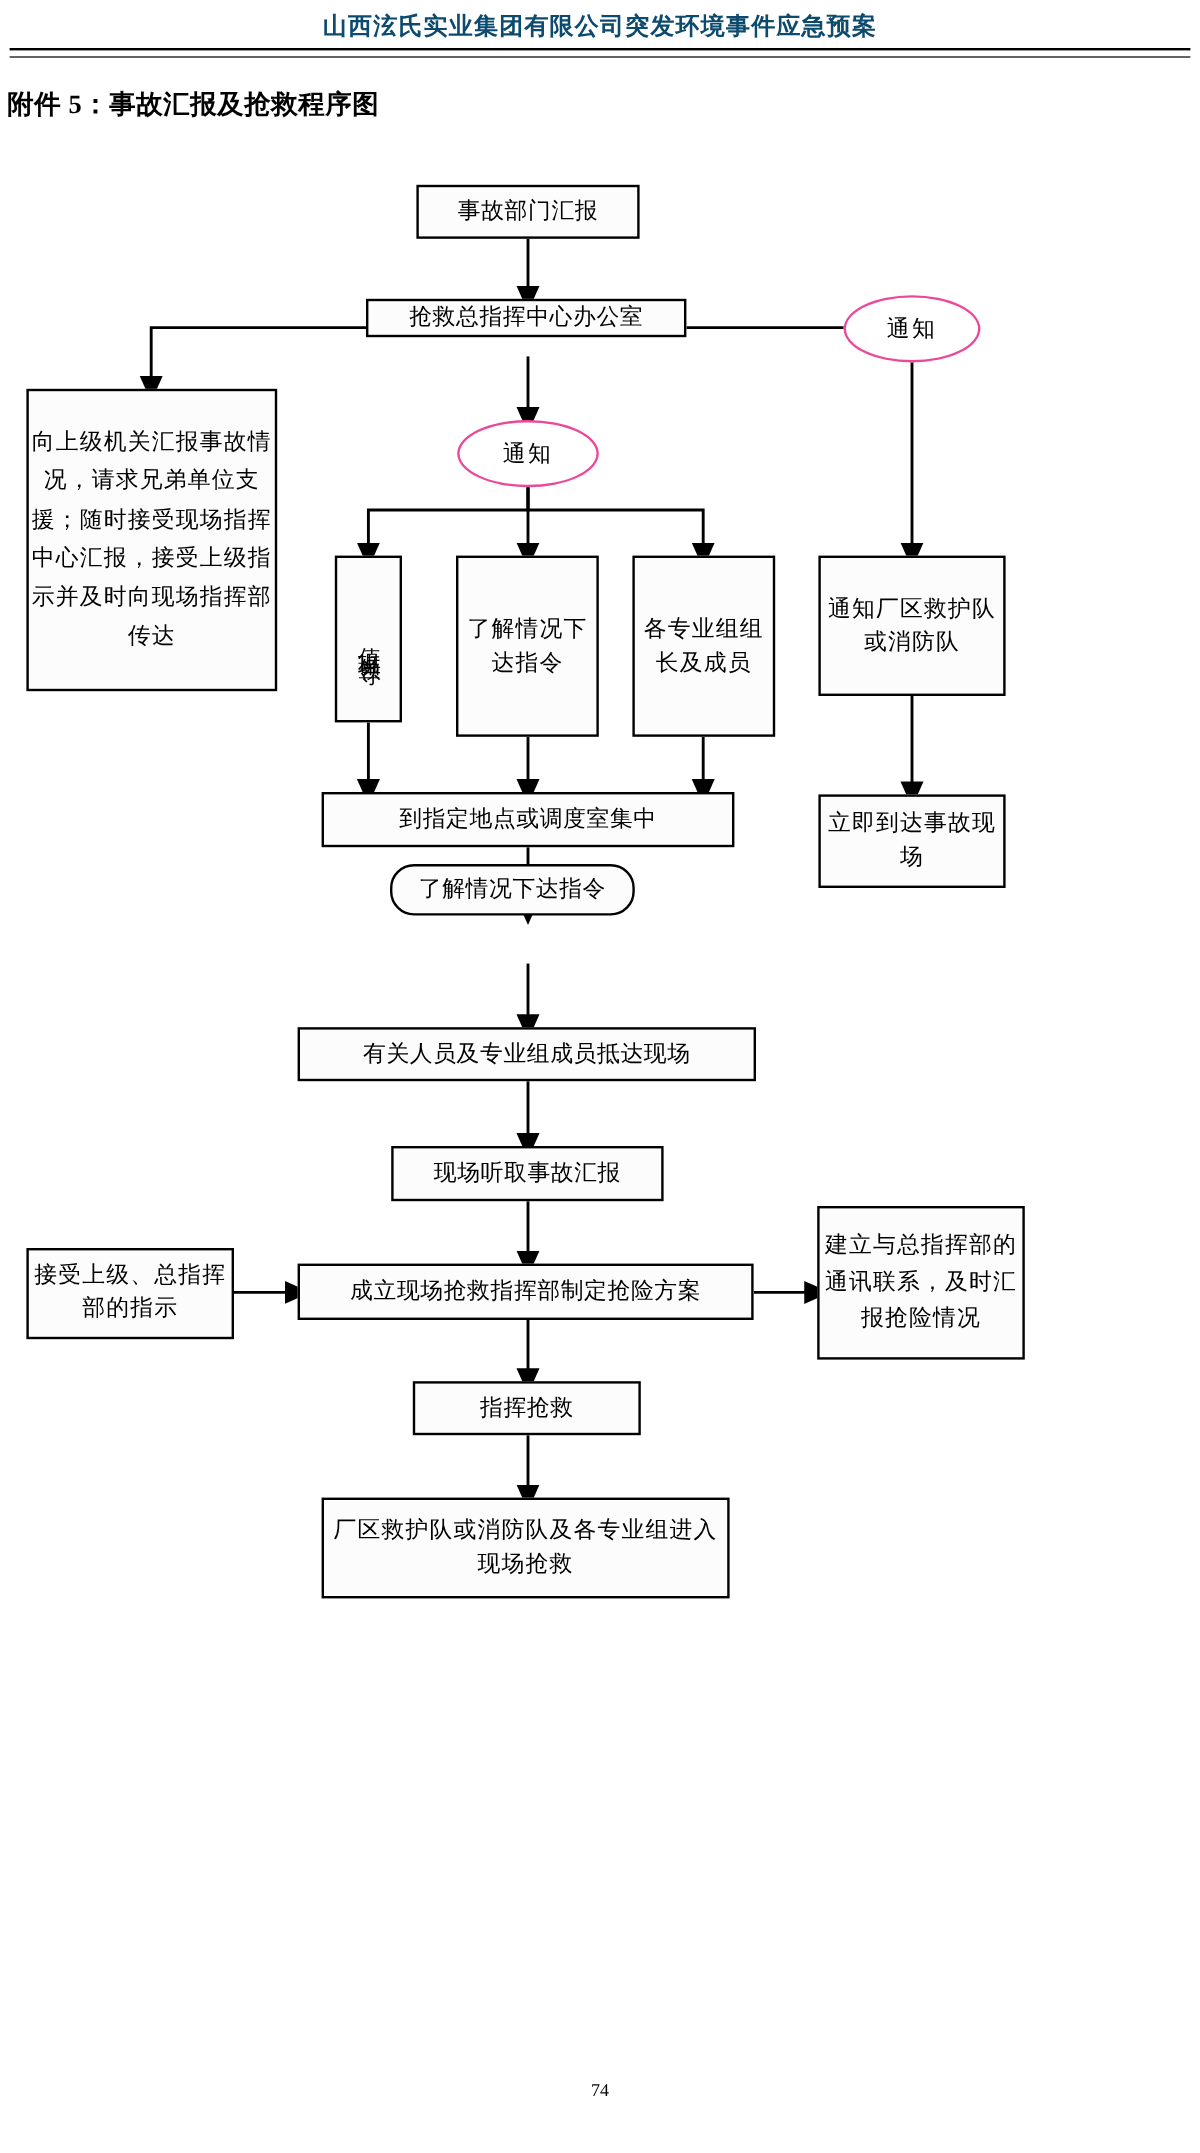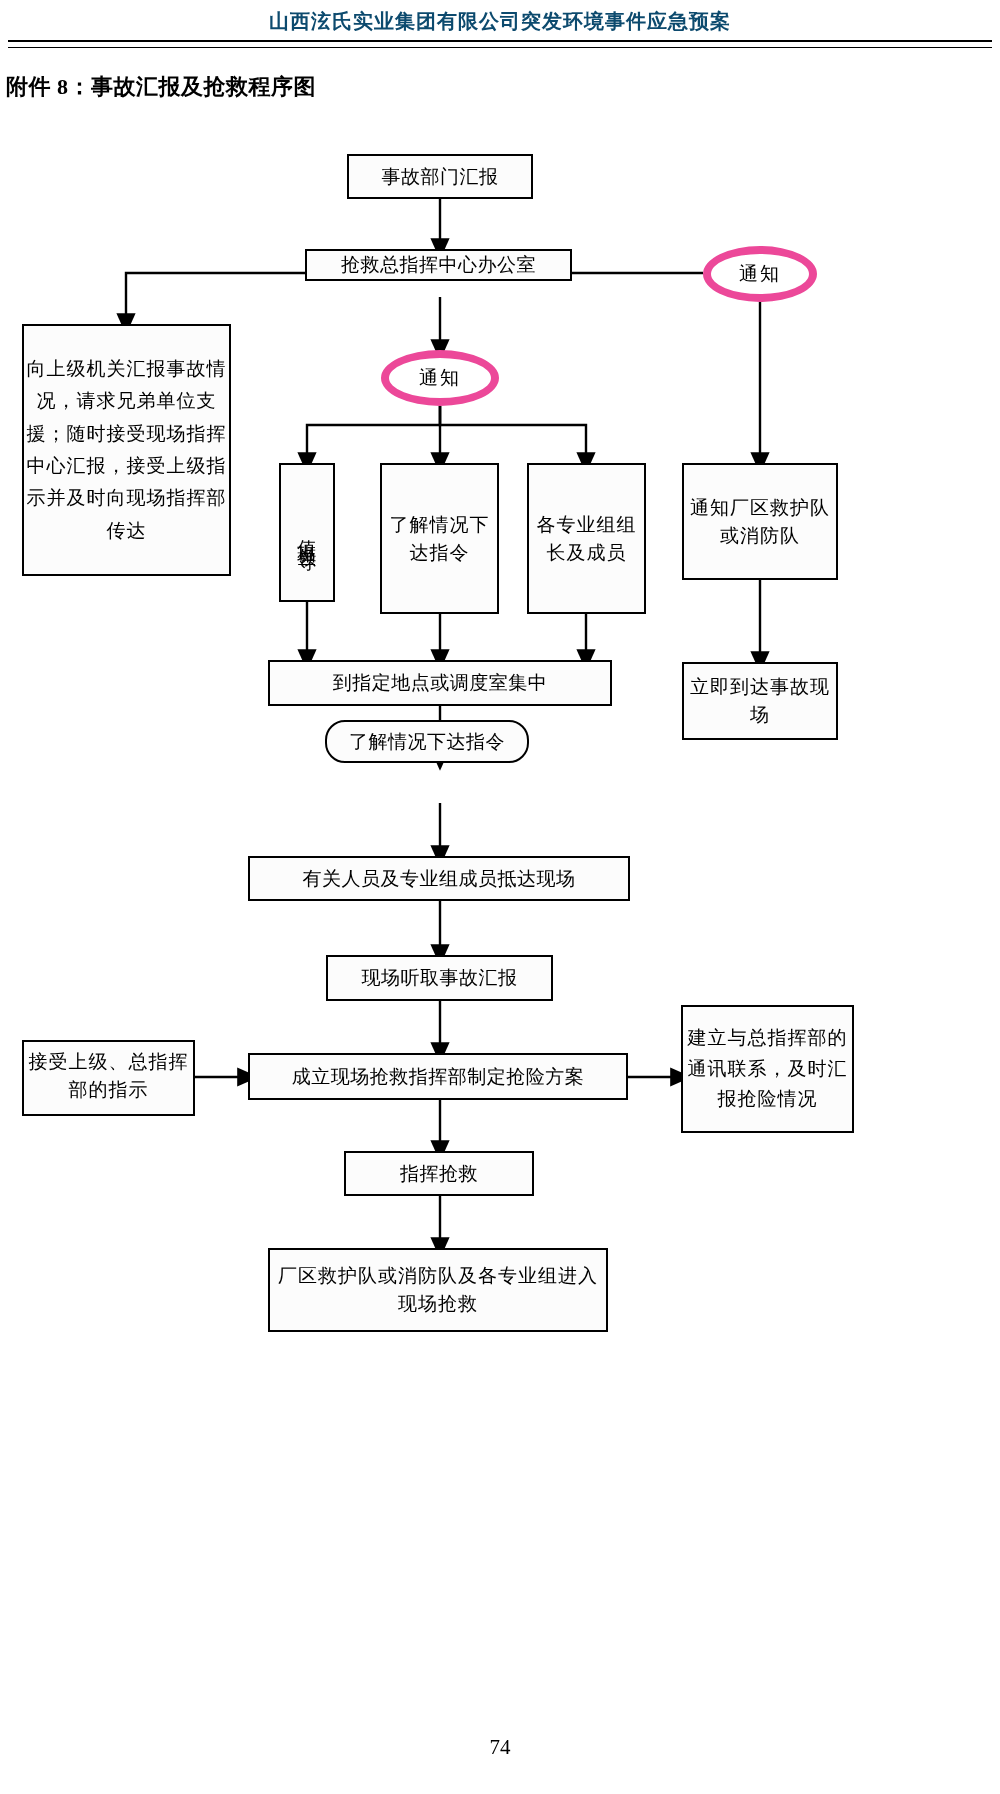--- a/index.html
+++ b/index.html
@@ -90,50 +90,50 @@
   .node.vert {
     writing-mode: vertical-rl;
     text-orientation: upright;
     letter-spacing: 4px;
     padding: 6px 0;
   }
 
   .ellipse {
     position: absolute;
     box-sizing: border-box;
-    border: 8px solid #ec4899;
+    border: 2px solid #ec4899;
     border-radius: 50%;
     background: #fff;
     display: flex;
     align-items: center;
     justify-content: center;
     font-size: 19px;
     letter-spacing: 2px;
   }
 
   
   .page-number {
     position: absolute;
     left: 0;
     top: 1735px;
     width: 1000px;
     text-align: center;
     font-family: "Liberation Serif", "DejaVu Serif", serif;
-    font-size: 21px;
+    font-size: 15px;
   }
 </style>
 </head>
 <body>
 
 <div id="page">
 
   <div class="doc-header">山西泫氏实业集团有限公司突发环境事件应急预案</div>
   <div class="header-rule"></div>
 
-  <div class="section-title">附件 8：事故汇报及抢救程序图</div>
+  <div class="section-title">附件 5：事故汇报及抢救程序图</div>
 
   <div id="chart">
 
     <svg class="lines" viewBox="0 0 1000 1794" xmlns="http://www.w3.org/2000/svg">
       <defs>
         <marker id="ah" markerWidth="9" markerHeight="9" refX="4.5" refY="4.5" orient="auto" markerUnits="strokeWidth">
           <path d="M0,0.5 L9,4.5 L0,8.5 z" fill="#000"></path>
         </marker>
       </defs>
       <g stroke="#000" stroke-width="2.4" fill="none">

